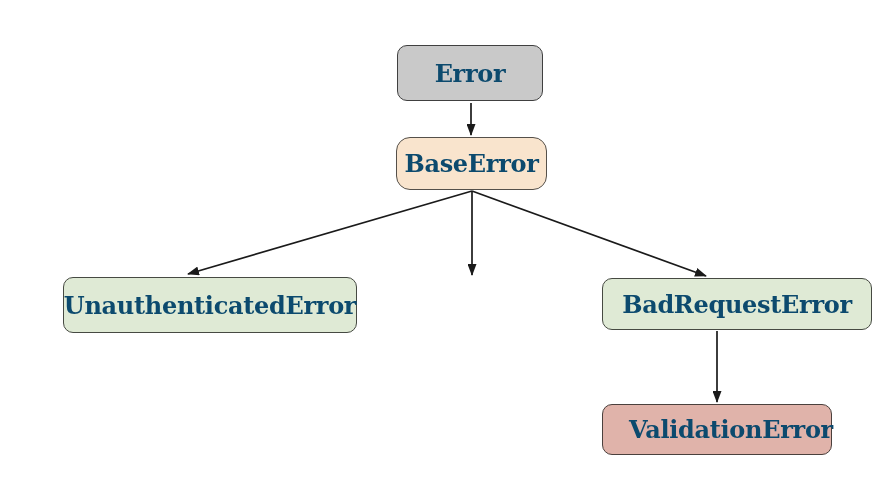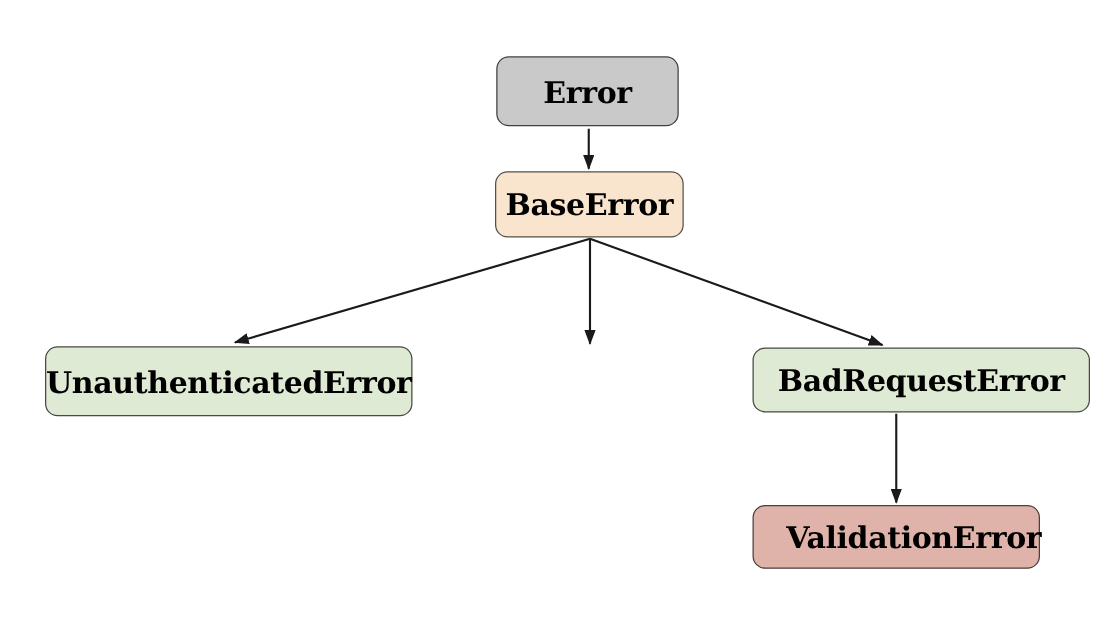--- a/index.html
+++ b/index.html
@@ -25,26 +25,26 @@
   .node {
     position: absolute;
     box-sizing: border-box;
     border: 1.6px solid #404040;
     border-radius: 10px;
     display: flex;
     align-items: center;
     justify-content: center;
     font-weight: 700;
     font-size: 24px;
-    color: #000000;
+    color: #0c4a6e;
     white-space: nowrap;
     letter-spacing: -0.3px;
   }
   .node-error        { left: 397px; top: 45px;  width: 146px; height: 56px; }
-  .node-base         { left: 396px; top: 137px; width: 151px; height: 53px; }
+  .node-base         { left: 396px; top: 137px; width: 151px; height: 53px; border-radius: 14px; }
   .node-unauth       { left: 36px;  top: 277px; width: 294px; height: 56px; }
   .node-notfound     { left: 358px; top: 277px; width: 227px; height: 53px; }
   .node-badrequest   { left: 602px; top: 278px; width: 270px; height: 52px; }
   .node-validation   { left: 602px; top: 404px; width: 230px; height: 51px; }
 </style>
 </head>
 <body>
 
 <div class="canvas" style="background: rgb(255, 255, 255);">
 
@@ -62,21 +62,21 @@
   </svg>
 
   <div class="node node-error" style="background: rgb(201, 201, 201); border-color: rgb(64, 64, 64);">
     <span>Error</span>
   </div>
 
   <div class="node node-base" style="background: rgb(249, 228, 205); border-color: rgb(85, 80, 74);">
     <span>BaseError</span>
   </div>
 
-  <div class="node node-unauth" style="background: rgb(223, 234, 213); border-color: rgb(70, 74, 66);">
+  <div class="node node-unauth" style="background: rgb(223, 234, 213); border-color: rgb(70, 74, 66); margin-left: 27px;">
     <span>UnauthenticatedError</span>
   </div>
 
 
   <div class="node node-badrequest" style="background: rgb(223, 234, 213); border-color: rgb(70, 74, 66);">
     <span>BadRequestError</span>
   </div>
 
   <div class="node node-validation" style="background: rgb(224, 179, 170); border-color: rgb(74, 64, 61); padding-left: 28px;">
     <span>ValidationError</span>

